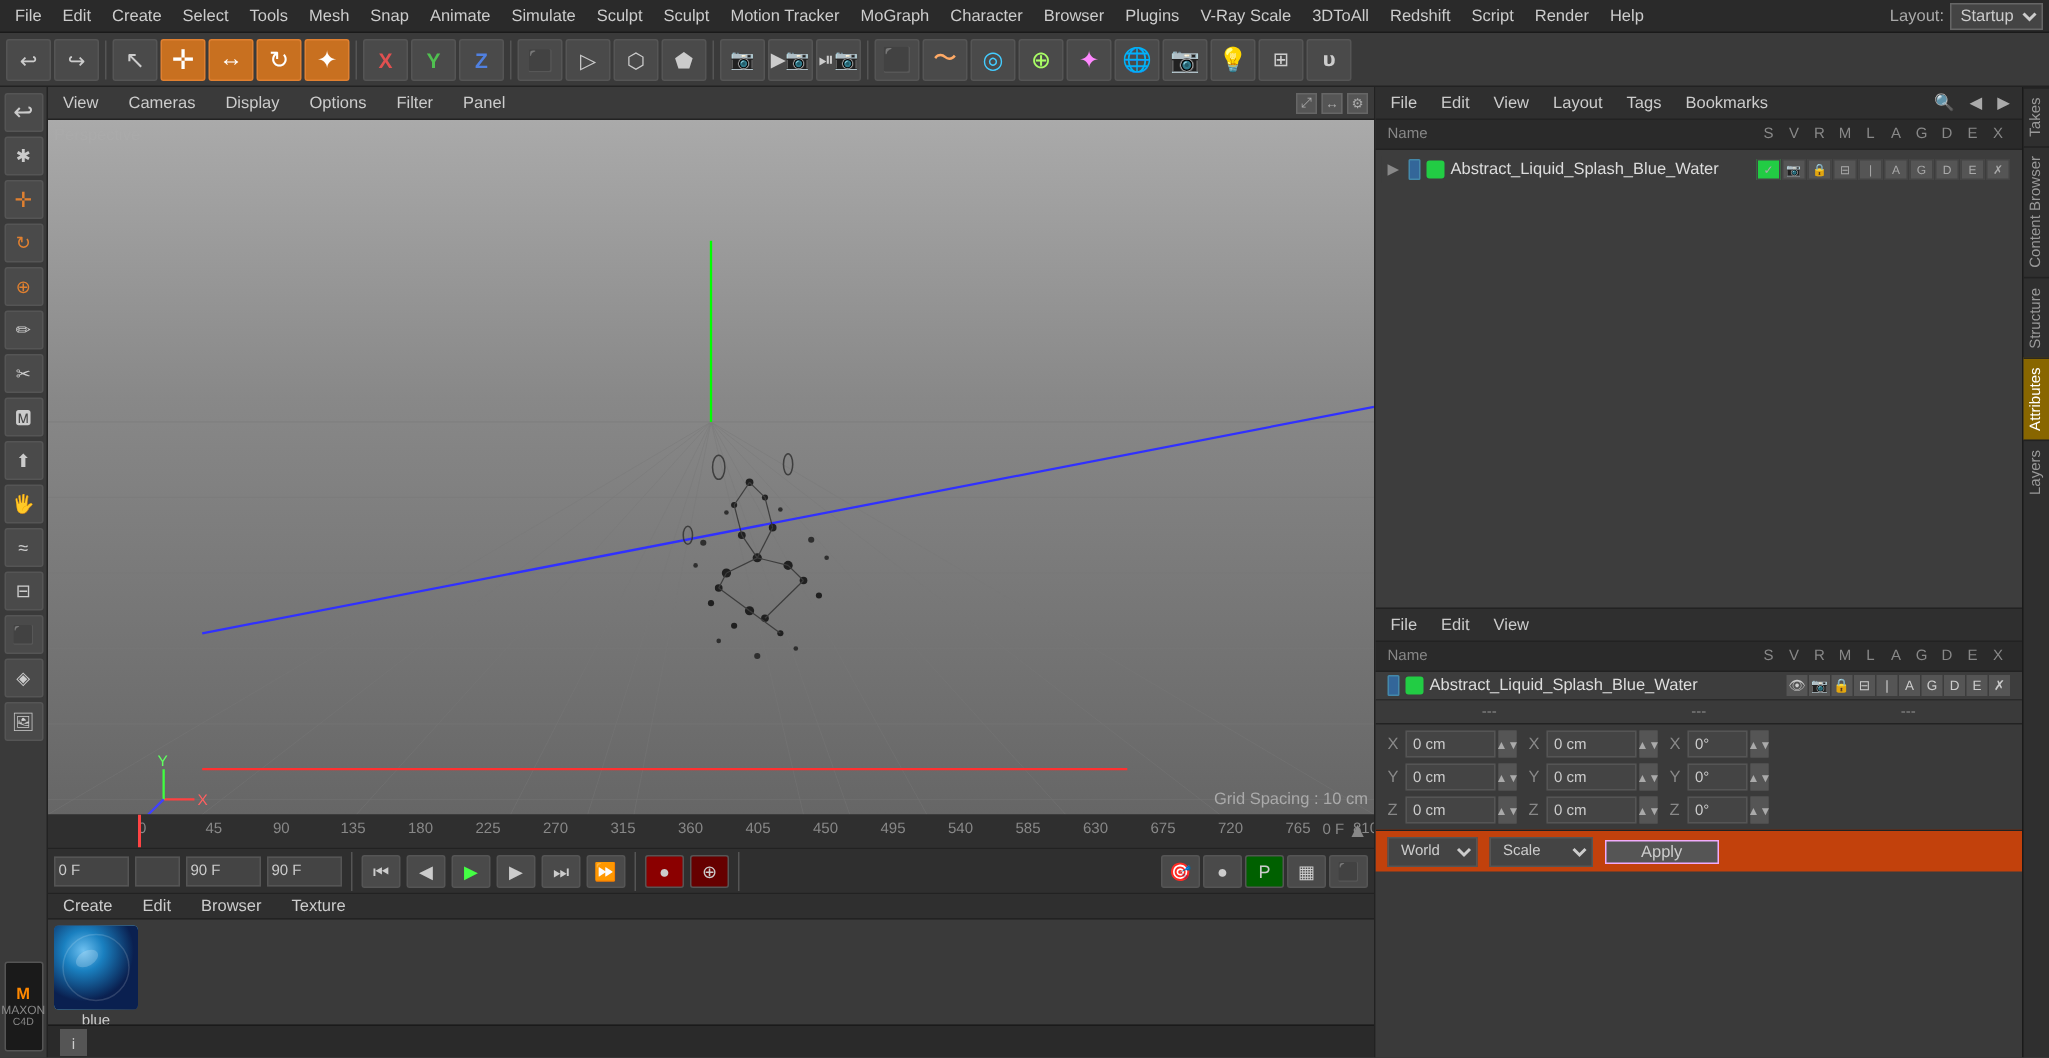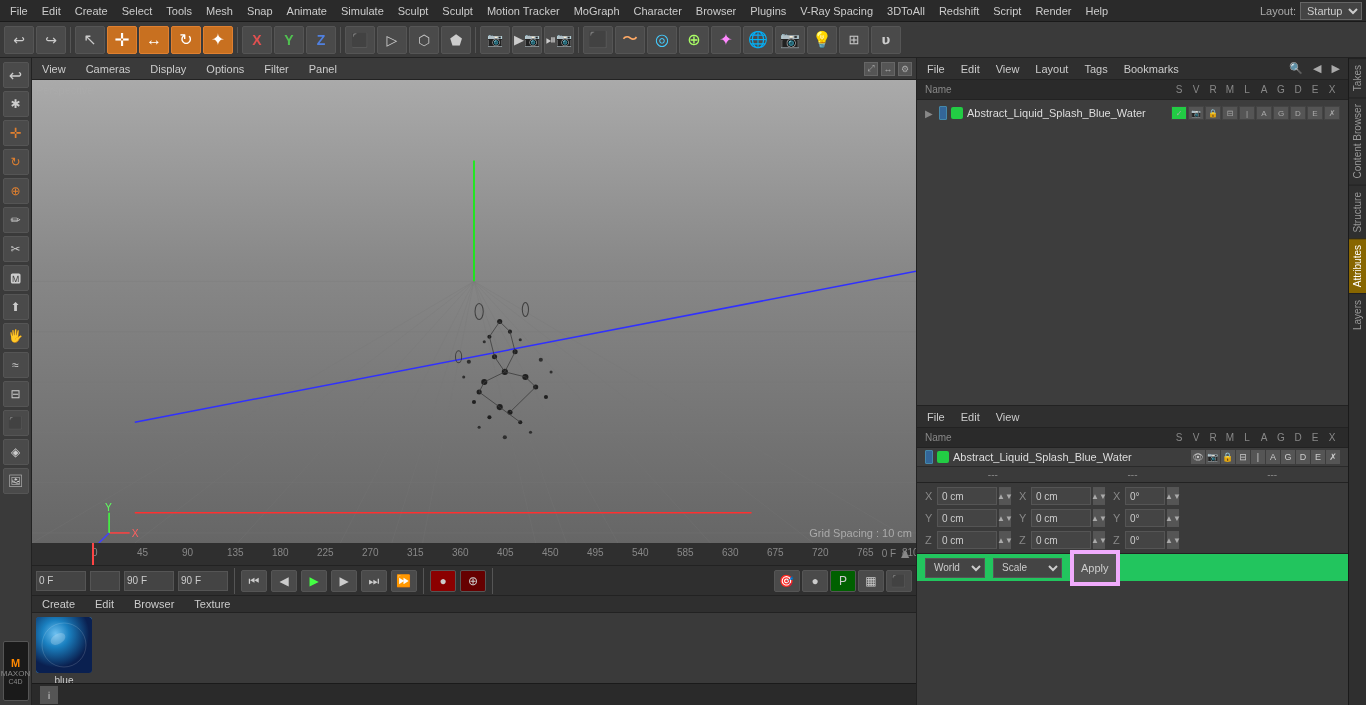--- a/index.html
+++ b/index.html
@@ -78,23 +78,23 @@
     
     #coord-lower { padding: 4px 8px; display: flex; flex-direction: column; gap: 4px; }
     .coord-row-3 { display: flex; gap: 8px; align-items: center; }
     .coord-block { display: flex; align-items: center; gap: 2px; }
     .coord-block-label { color: #888; font-size: 11px; width: 10px; }
     .coord-block-val { width: 60px; height: 18px; background: #444; border: 1px solid #555; color: #ccc; font-size: 10px; padding: 0 4px; }
     .coord-block-arrow { width: 12px; height: 18px; background: #555; border: 1px solid #555; display: flex; align-items: center; justify-content: center; font-size: 8px; color: #aaa; cursor: pointer; }
     .coord-deg { width: 40px; height: 18px; background: #444; border: 1px solid #555; color: #ccc; font-size: 10px; padding: 0 4px; }
 
     
-    #lower-controls { height: 28px; background: #22c55e; border-top: 1px solid #222; display: flex; align-items: center; padding: 0 8px; gap: 8px; }
+    #lower-controls { height: 28px; background: #c2410c; border-top: 1px solid #222; display: flex; align-items: center; padding: 0 8px; gap: 8px; }
     .lc-select { height: 20px; background: #444; border: 1px solid #555; color: #ccc; font-size: 10px; padding: 0 4px; }
-    .lc-btn { height: 36px; padding: 0 7px; background: #555; border: 4px solid #f0abfc; color: #ccc; font-size: 11px; cursor: pointer; }
+    .lc-btn { height: 16px; padding: 0 23px; background: #555; border: 1px solid #f0abfc; color: #ccc; font-size: 11px; cursor: pointer; }
 
     
     #om-cols { height: 20px; background: #2a2a2a; display: flex; align-items: center; padding: 0 8px; border-bottom: 1px solid #222; }
     .om-col-name { flex: 1; font-size: 10px; color: #888; }
     .om-col-flags { display: flex; gap: 1px; }
     .om-col-flag { width: 16px; font-size: 10px; color: #888; text-align: center; }
 
     
     .om-row { display: flex; align-items: center; padding: 2px 4px; gap: 4px; background: #3d3d3d; }
     .om-arrow { color: #888; font-size: 10px; width: 10px; }
@@ -122,21 +122,21 @@
   <span class="menu-item">Snap</span>
   <span class="menu-item">Animate</span>
   <span class="menu-item">Simulate</span>
   <span class="menu-item">Sculpt</span>
   <span class="menu-item">Sculpt</span>
   <span class="menu-item">Motion Tracker</span>
   <span class="menu-item">MoGraph</span>
   <span class="menu-item">Character</span>
   <span class="menu-item">Browser</span>
   <span class="menu-item">Plugins</span>
-  <span class="menu-item">V-Ray Spacing</span>
+  <span class="menu-item">V-Ray Scale</span>
   <span class="menu-item">3DToAll</span>
   <span class="menu-item">Redshift</span>
   <span class="menu-item">Script</span>
   <span class="menu-item">Render</span>
   <span class="menu-item">Help</span>
   <div class="menu-layout">
     <span style="color:#aaa;font-size:11px;">Layout:</span>
     <select class="layout-select">
       <option>Startup</option>
     </select>

